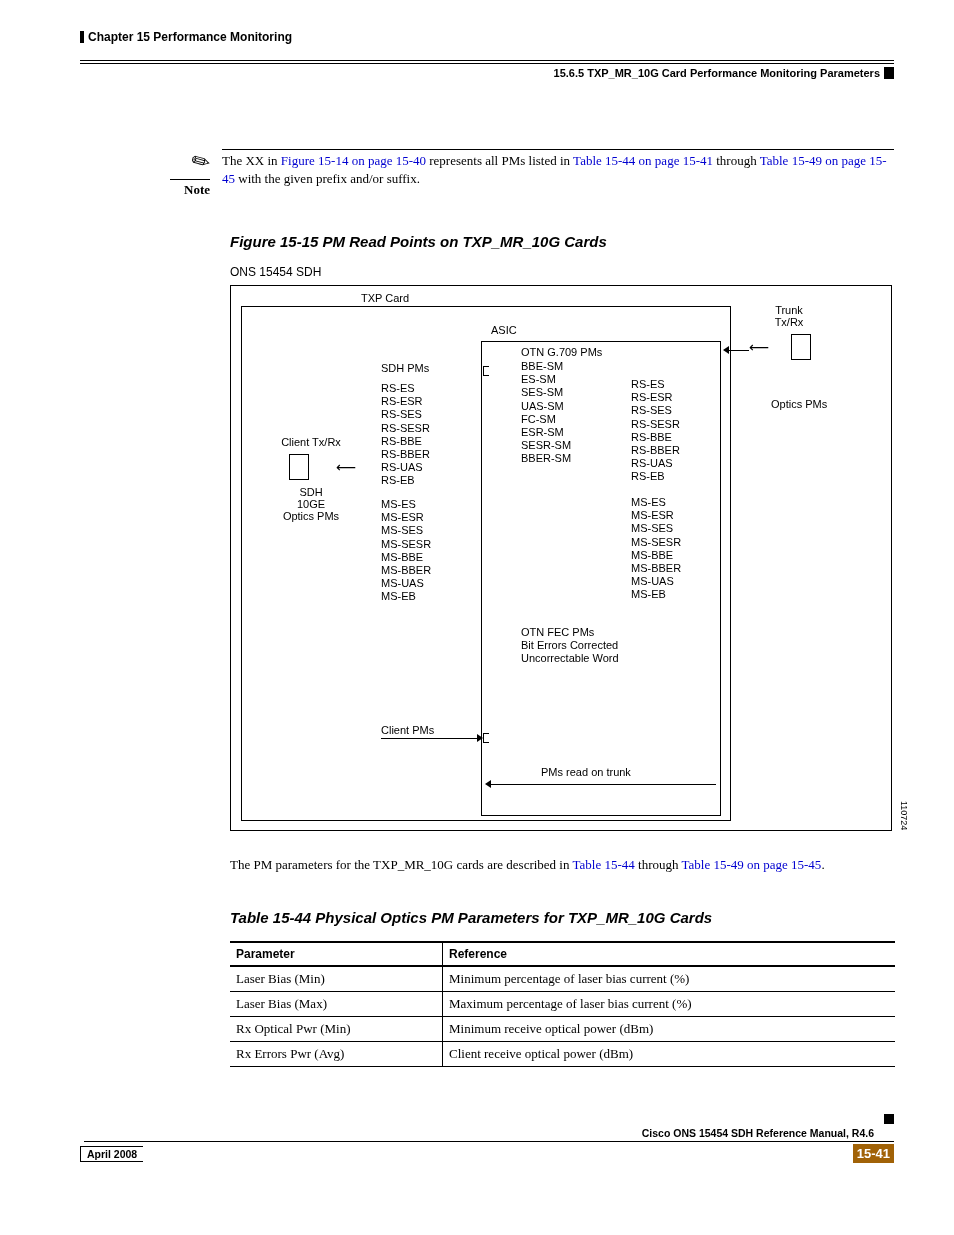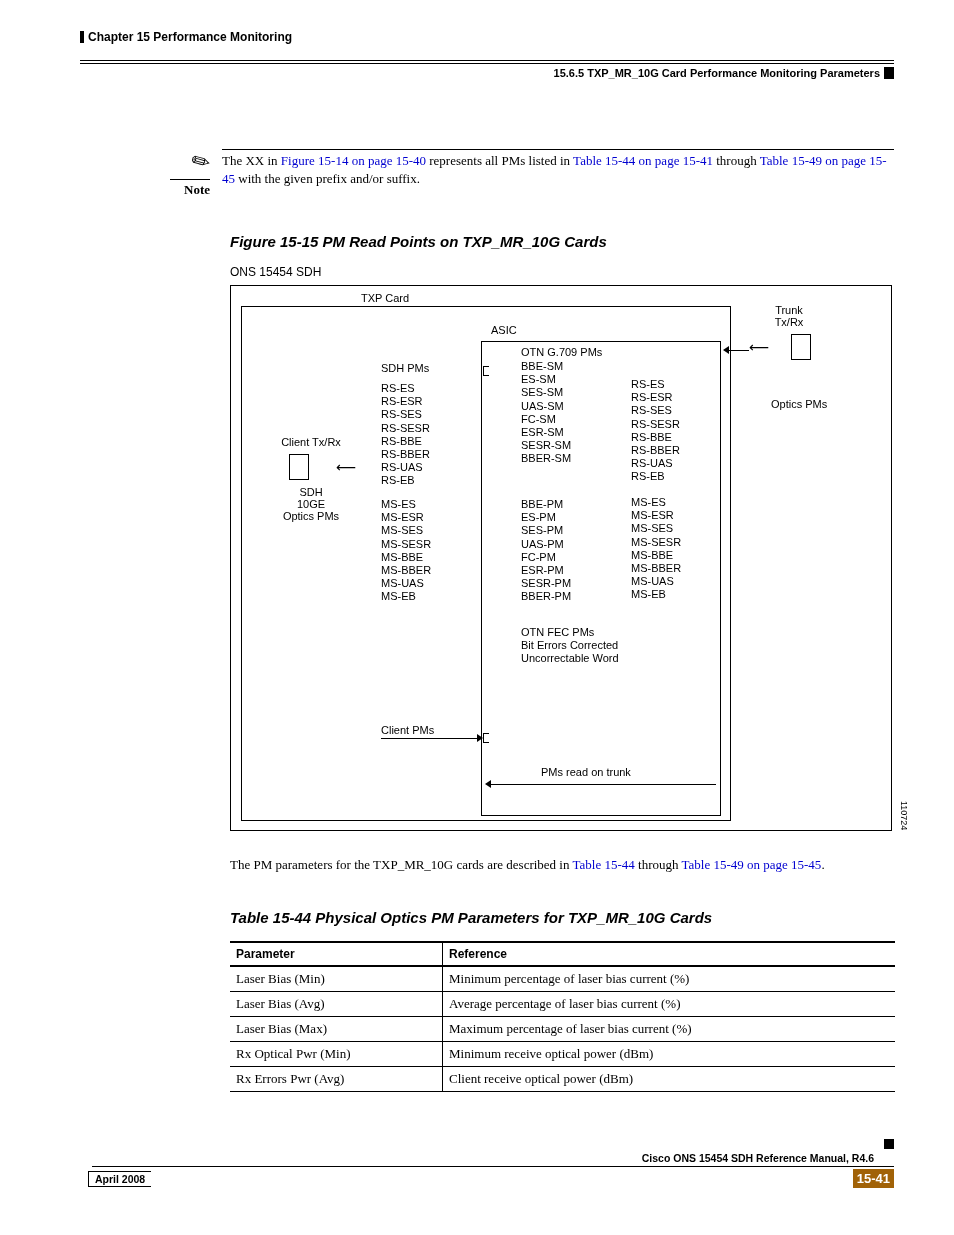--- a/index.html
+++ b/index.html
@@ -190,21 +190,21 @@
   table.pm-table th {
     font-family: Arial, Helvetica, sans-serif;
     font-size: 12px;
     font-weight: bold;
     border-top: 2px solid #000;
     border-bottom: 2px solid #000;
   }
   table.pm-table th:first-child { width: 200px; }
   .footer {
     margin-top: 60px;
-    margin-left: 8px;
+    margin-left: 0;
     position: relative;
   }
   .footer-line1 {
     border-bottom: 1px solid #000;
     text-align: right;
     font-family: Arial, Helvetica, sans-serif;
     font-size: 10.5px;
     font-weight: bold;
     padding-bottom: 2px;
     padding-right: 20px;
@@ -295,28 +295,20 @@
 
       <div class="pm-list otn-label">OTN G.709 PMs</div>
       <div class="pm-list sm-list" style="white-space:pre;">BBE-SM
 ES-SM
 SES-SM
 UAS-SM
 FC-SM
 ESR-SM
 SESR-SM
 BBER-SM</div>
-      <div class="pm-list pm-list-right" style="white-space:pre;">BBE-PM
-ES-PM
-SES-PM
-UAS-PM
-FC-PM
-ESR-PM
-SESR-PM
-BBER-PM</div>
       <div class="pm-list fec-list" style="white-space:pre;">OTN FEC PMs
 Bit Errors Corrected
 Uncorrectable Word</div>
 
       <div class="pm-list rs2" style="white-space:pre;">RS-ES
 RS-ESR
 RS-SES
 RS-SESR
 RS-BBE
 RS-BBER
@@ -379,24 +371,20 @@
         <th>Parameter</th>
         <th>Reference</th>
       </tr>
     </thead>
     <tbody>
       <tr>
           <td>Laser Bias (Min)</td>
           <td>Minimum percentage of laser bias current (%)</td>
         </tr>
       <tr>
-          <td>Laser Bias (Avg)</td>
-          <td>Average percentage of laser bias current (%)</td>
-        </tr>
-      <tr>
           <td>Laser Bias (Max)</td>
           <td>Maximum percentage of laser bias current (%)</td>
         </tr>
       <tr>
           <td>Rx Optical Pwr (Min)</td>
           <td>Minimum receive optical power (dBm)</td>
         </tr>
       <tr>
           <td>Rx Errors Pwr (Avg)</td>
           <td>Client receive optical power (dBm)</td>

